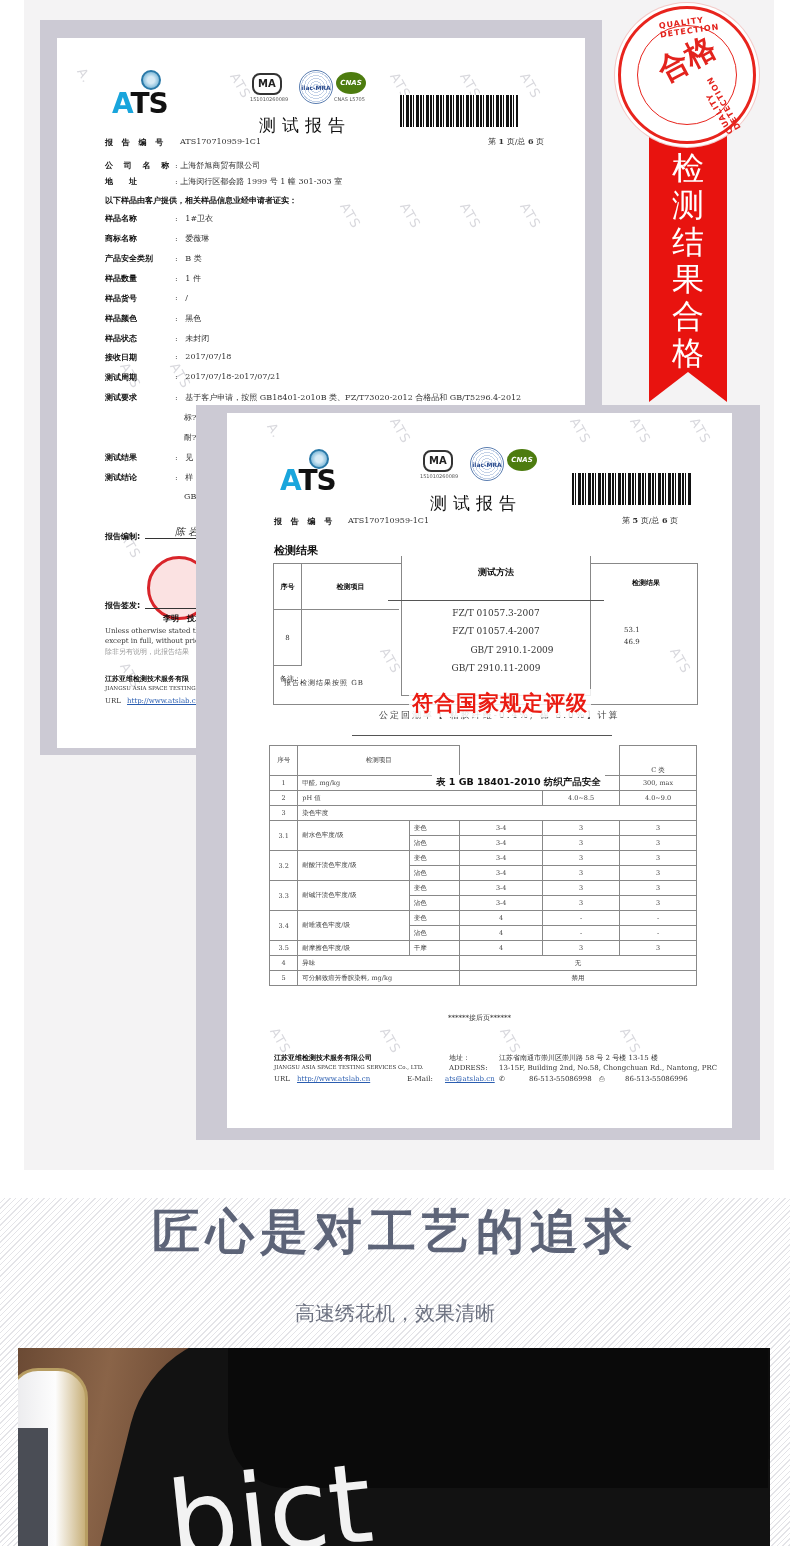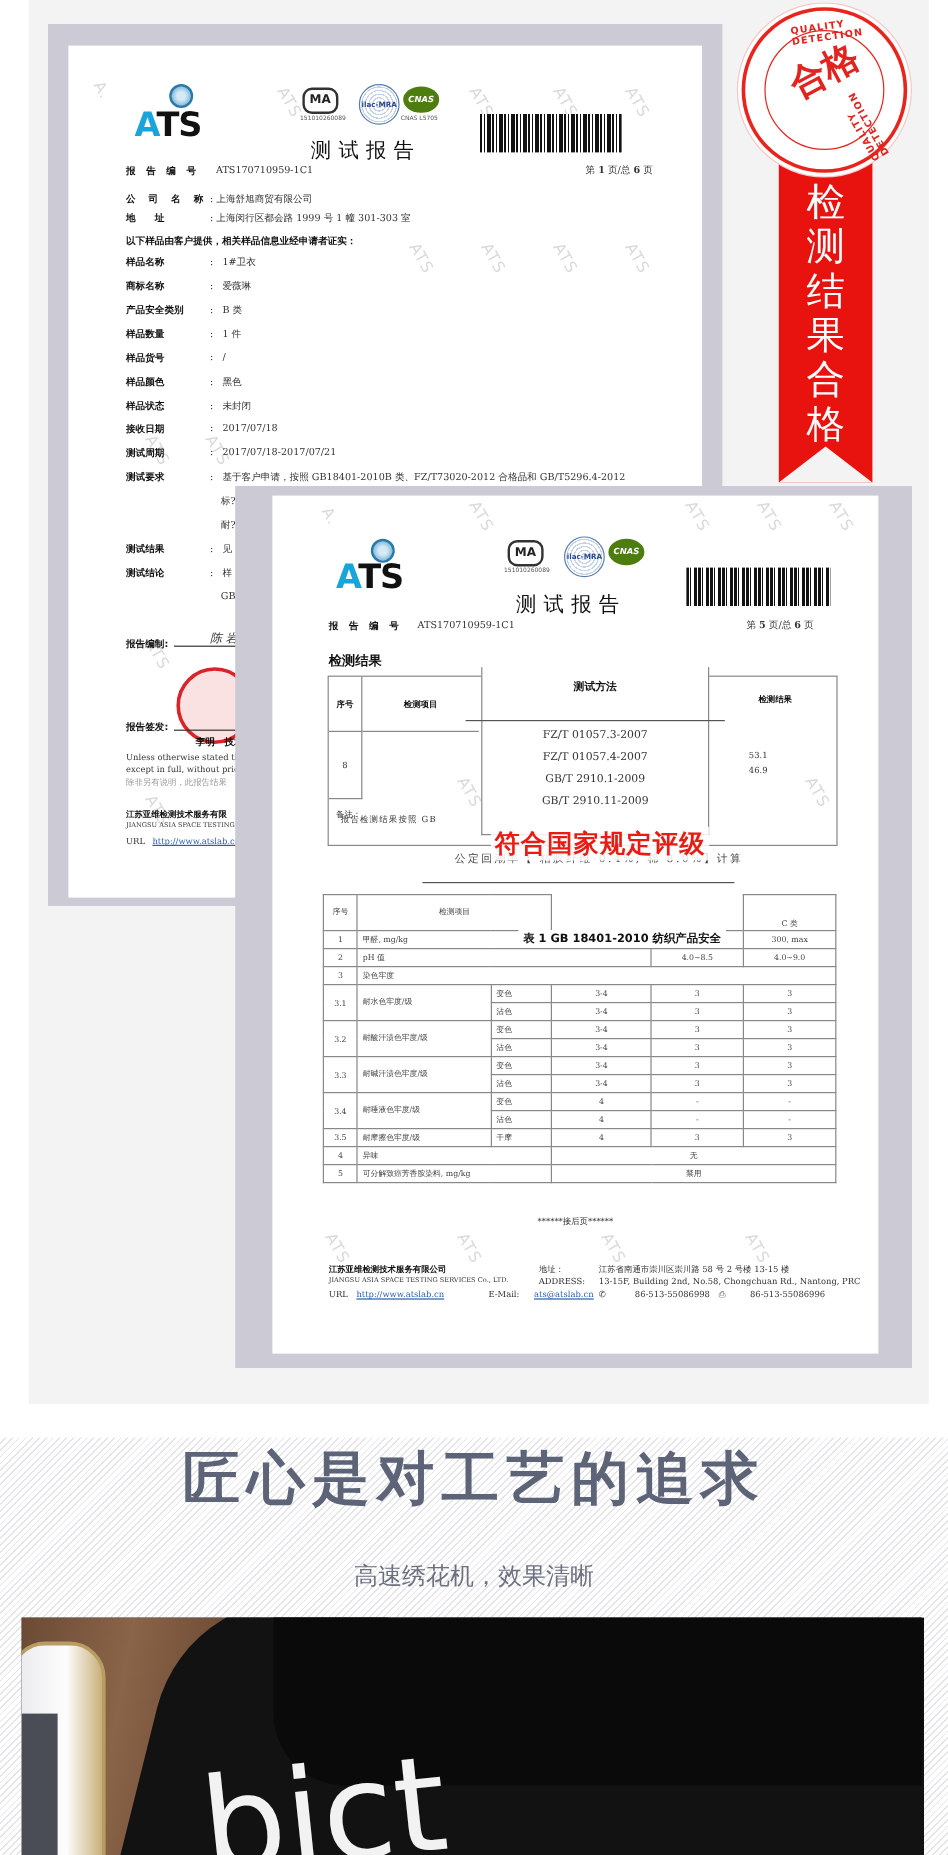--- a/index.html
+++ b/index.html
@@ -197,21 +197,21 @@
     <div class="abs val sm" style="left:350px;top:74px;">46.9</div>
     <div class="abs val sm" style="left:6px;top:110px;">备注：</div>
     <div class="abs val sm" style="left:10px;top:114px;letter-spacing:1px;text-align:right;">报告检测结果按照 GB</div>
   </div>
 
   <div class="abs" style="left:174px;top:143px;width:190px;height:140px;background:#fff;border-left:1px solid #888;border-right:1px solid #888;border-bottom:1px solid #888;">
     <div class="abs lbl" style="left:0;top:10px;width:188px;text-align:center;font-size:9px;">测试方法</div>
     <div class="abs" style="left:-14px;top:44px;width:216px;border-top:1px solid #555;"></div>
     <div class="abs val" style="left:0;top:52px;width:188px;text-align:center;font-size:9px;">FZ/T 01057.3-2007</div>
     <div class="abs val" style="left:0;top:70px;width:188px;text-align:center;font-size:9px;">FZ/T 01057.4-2007</div>
-    <div class="abs val" style="left:0;top:89px;width:188px;text-align:center;font-size:9px;">GB/T 2910.1-2009</div>
+    <div class="abs val" style="left:16px;top:89px;width:188px;text-align:center;font-size:9px;">GB/T 2910.1-2009</div>
     <div class="abs val" style="left:0;top:107px;width:188px;text-align:center;font-size:9px;">GB/T 2910.11-2009</div>
   </div>
   <div class="abs val" style="left:152px;top:296px;font-size:9px;letter-spacing:2px;color:#444;">公定回潮率【 粘胶纤维-0.4%; 棉 8.0%】计算</div>
   <div class="abs red-banner" style="left:182px;top:276px;padding:0 3px;">符合国家规定评级</div>
   <div class="abs" style="left:125px;top:322px;width:260px;border-top:1px solid #555;"></div>
 
   <table class="grid abs" style="left:42px;top:332px;width:428px;">
     <tbody>
         <tr style="height:30px;">
       <td style="width:28px;">序号</td>

